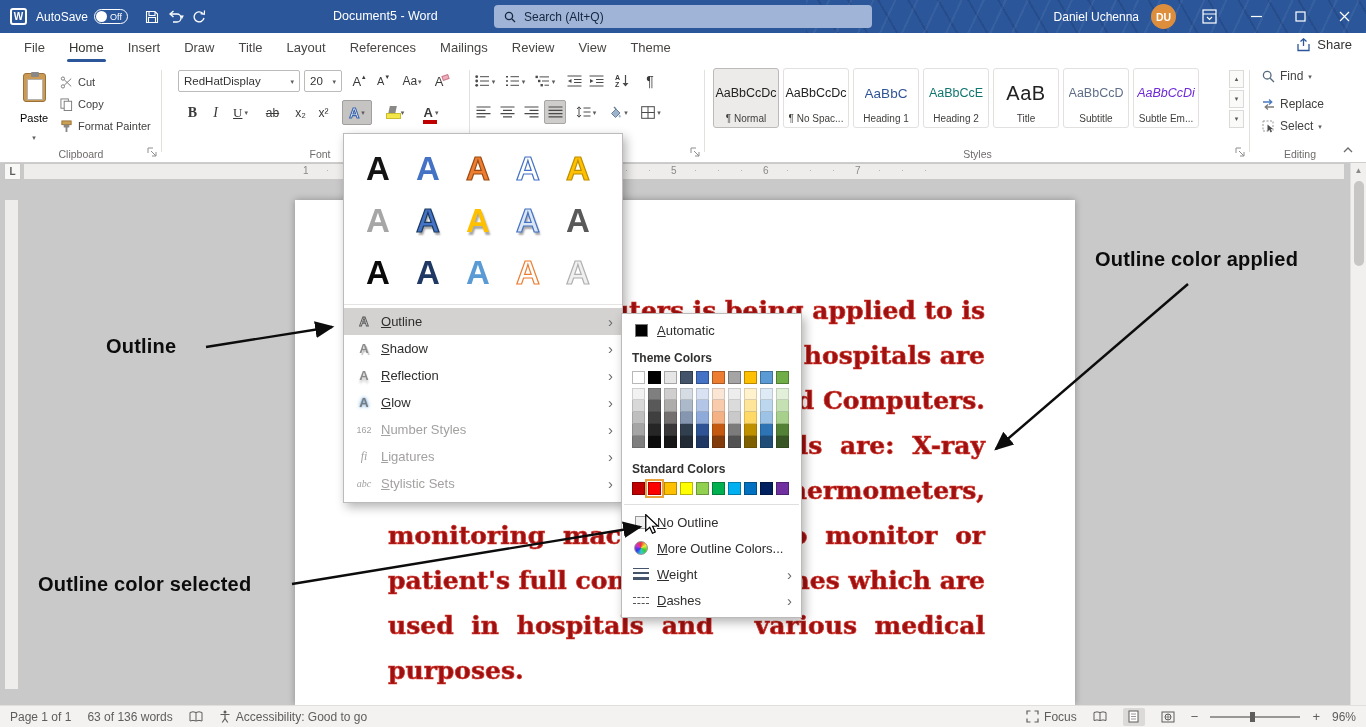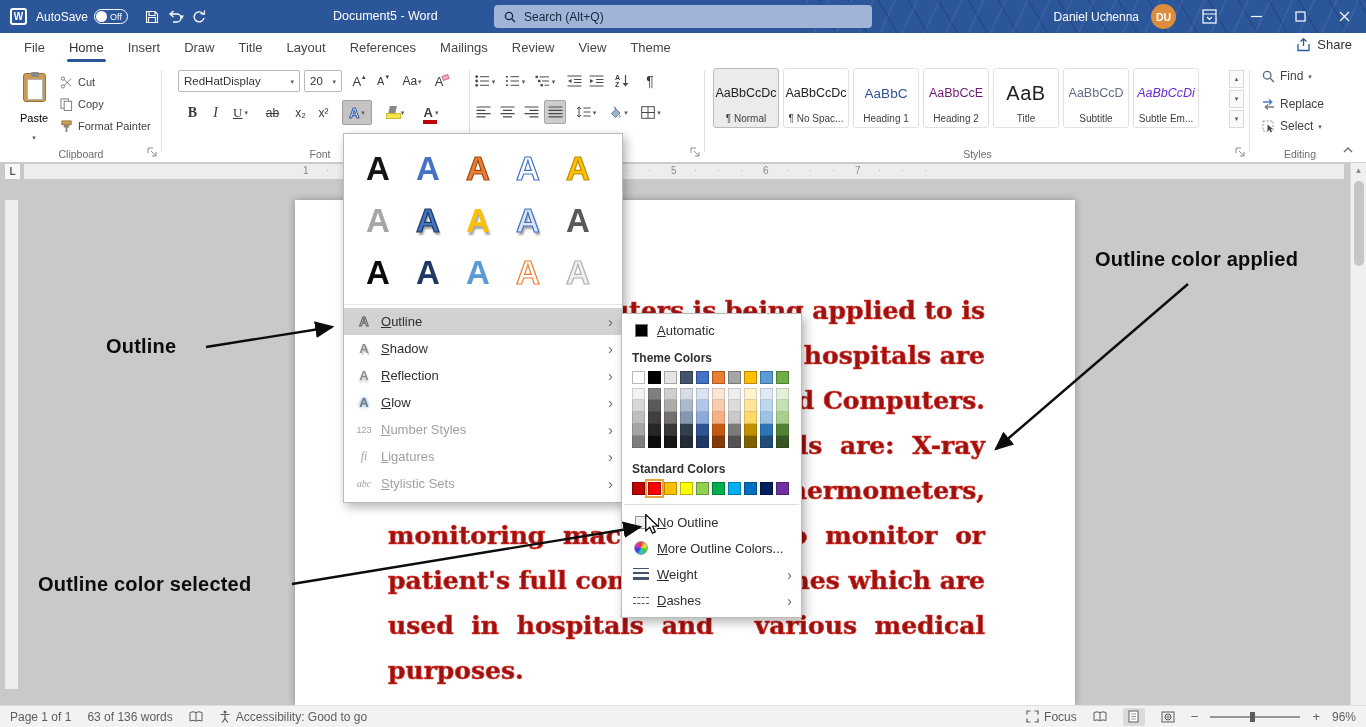--- a/index.html
+++ b/index.html
@@ -76,21 +76,21 @@
   .pbtn2.sel{background:#cfcdcb;border:1px solid #a8a6a4;}
   .pilc{font-size:14px;color:#3b3a39;}
   .sortaz{display:flex;flex-direction:column;font-size:7px;font-weight:bold;line-height:7px;color:#3b3a39;}
 
   
   .stylesrow{position:absolute;left:8px;top:6px;display:flex;gap:4px;}
   .stylecard{width:66px;height:60px;background:#fff;border:1px solid #e3e1df;border-radius:3px;display:flex;flex-direction:column;align-items:center;justify-content:flex-end;padding:4px 2px 3px;}
   .stylecard.sel{background:#edebe9;border-color:#bdbbb9;}
   .sprev{flex:1;display:flex;align-items:center;justify-content:center;white-space:nowrap;overflow:hidden;font-size:12.5px;color:#222;}
   .sp-h1{color:#2f5496;font-size:13.5px;}
-  .sp-h2{color:#701a75;font-size:12.5px;}
+  .sp-h2{color:#0f766e;font-size:12.5px;}
   .sp-title{font-size:20px;letter-spacing:.5px;}
   .sp-subtitle{color:#5f6e86;}
   .sp-subtle{color:#6d28d9;font-style:italic;}
   .slabel{font-size:10px;color:#3f3e3c;white-space:nowrap;overflow:hidden;}
   .stscroll{position:absolute;right:6px;top:8px;width:15px;display:flex;flex-direction:column;gap:2px;}
   .stscroll div{width:15px;height:18px;border:1px solid #dcdad8;background:#fafaf9;display:flex;align-items:center;justify-content:center;font-size:7px;color:#5f5d5b;}
 
   
   .edrow{position:absolute;left:12px;height:20px;display:flex;align-items:center;gap:5px;font-size:12px;color:#434241;white-space:nowrap;}
 
@@ -661,21 +661,21 @@
           <span class="fxicon ic-reflection">A</span>
           <span class="fxlabel"><u>R</u>eflection</span>
           <span class="fxchev">›</span>
         </div>
         <div class="fxitem">
           <span class="fxicon ic-glow">A</span>
           <span class="fxlabel"><u>G</u>low</span>
           <span class="fxchev">›</span>
         </div>
         <div class="fxitem dis">
-          <span class="fxicon ic-number-styles">123</span>
+          <span class="fxicon ic-number-styles">162</span>
           <span class="fxlabel"><u>N</u>umber Styles</span>
           <span class="fxchev">›</span>
         </div>
         <div class="fxitem dis">
           <span class="fxicon ic-ligatures">fi</span>
           <span class="fxlabel"><u>L</u>igatures</span>
           <span class="fxchev">›</span>
         </div>
         <div class="fxitem dis">
           <span class="fxicon ic-stylistic-sets">abc</span>

